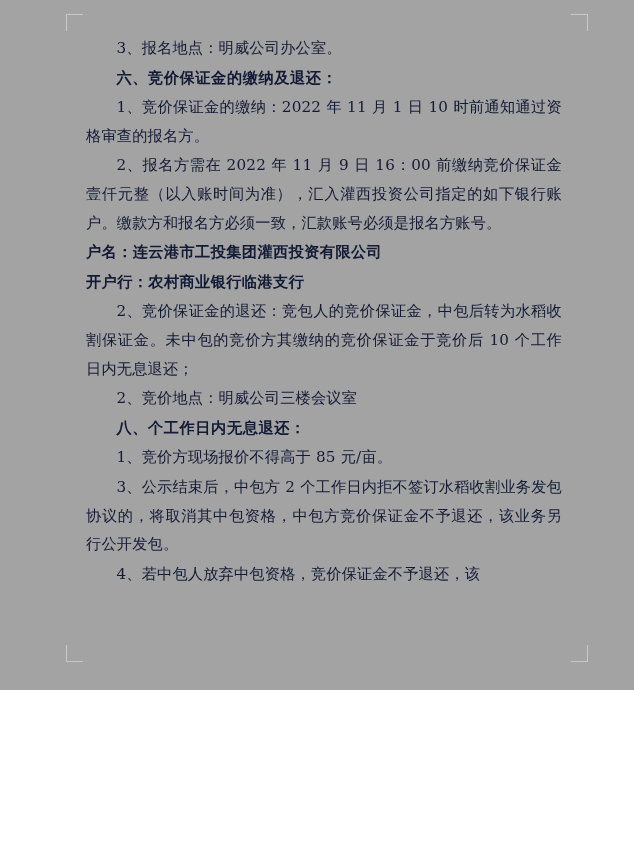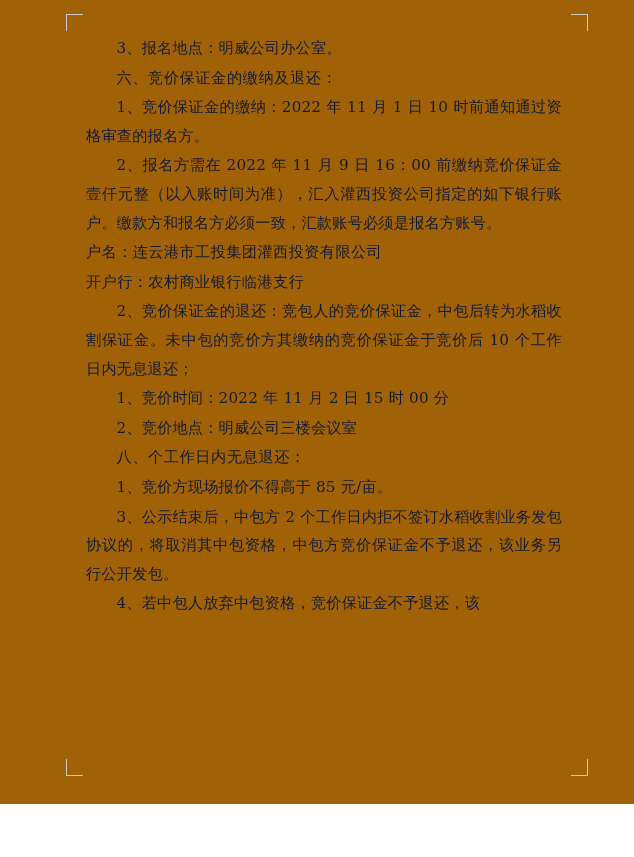--- a/index.html
+++ b/index.html
@@ -11,22 +11,22 @@
     width: 634px;
     height: 857px;
     font-family: "DejaVu Serif", "Liberation Serif", serif;
     color: #1a1a2e;
     position: relative;
     overflow: hidden;
   }
   .page {
     position: relative;
     width: 634px;
-    height: 804px;
-    background: #a16207;
+    height: 690px;
+    background: #a3a3a3;
   }
   
   .crop {
     position: absolute;
     width: 16px;
     height: 16px;
     border-color: #c9c9c9;
     border-style: solid;
     border-width: 0;
   }
@@ -47,26 +47,26 @@
     line-height: 28.6px;
     letter-spacing: 0.2px;
     text-align: justify;
     text-justify: inter-ideograph;
     color: #121a35;
   }
   p.indent {
     text-indent: 2em;
   }
   p.heading {
-    font-weight: normal;
+    font-weight: bold;
     text-indent: 2em;
     letter-spacing: 0.6px;
   }
   p.bank {
-    font-weight: normal;
+    font-weight: bold;
     text-indent: 0;
     letter-spacing: 0.4px;
   }
 </style>
 </head>
 <body>
 
 <div class="page">
   <div class="crop tl"></div>
   <div class="crop tr"></div>
@@ -74,20 +74,19 @@
   <div class="crop br"></div>
 
   <div class="content">
     <p class="indent">3、报名地点：明威公司办公室。</p>
     <p class="heading">六、竞价保证金的缴纳及退还：</p>
     <p class="indent">1、竞价保证金的缴纳：2022 年 11 月 1 日 10 时前通知通过资格审查的报名方。</p>
     <p class="indent">2、报名方需在 2022 年 11 月 9 日 16：00 前缴纳竞价保证金壹仟元整（以入账时间为准），汇入灌西投资公司指定的如下银行账户。缴款方和报名方必须一致，汇款账号必须是报名方账号。</p>
     <p class="bank">户名：连云港市工投集团灌西投资有限公司</p>
     <p class="bank">开户行：农村商业银行临港支行</p>
     <p class="indent">2、竞价保证金的退还：竞包人的竞价保证金，中包后转为水稻收割保证金。未中包的竞价方其缴纳的竞价保证金于竞价后 10 个工作日内无息退还；</p>
-    <p class="indent">1、竞价时间：2022 年 11 月 2 日 15 时 00 分</p>
     <p class="indent">2、竞价地点：明威公司三楼会议室</p>
     <p class="heading">八、个工作日内无息退还：</p>
     <p class="indent">1、竞价方现场报价不得高于 85 元/亩。</p>
     <p class="indent">3、公示结束后，中包方 2 个工作日内拒不签订水稻收割业务发包协议的，将取消其中包资格，中包方竞价保证金不予退还，该业务另行公开发包。</p>
     <p class="indent">4、若中包人放弃中包资格，竞价保证金不予退还，该</p>
   </div>
 </div>
 
 </body></html>

